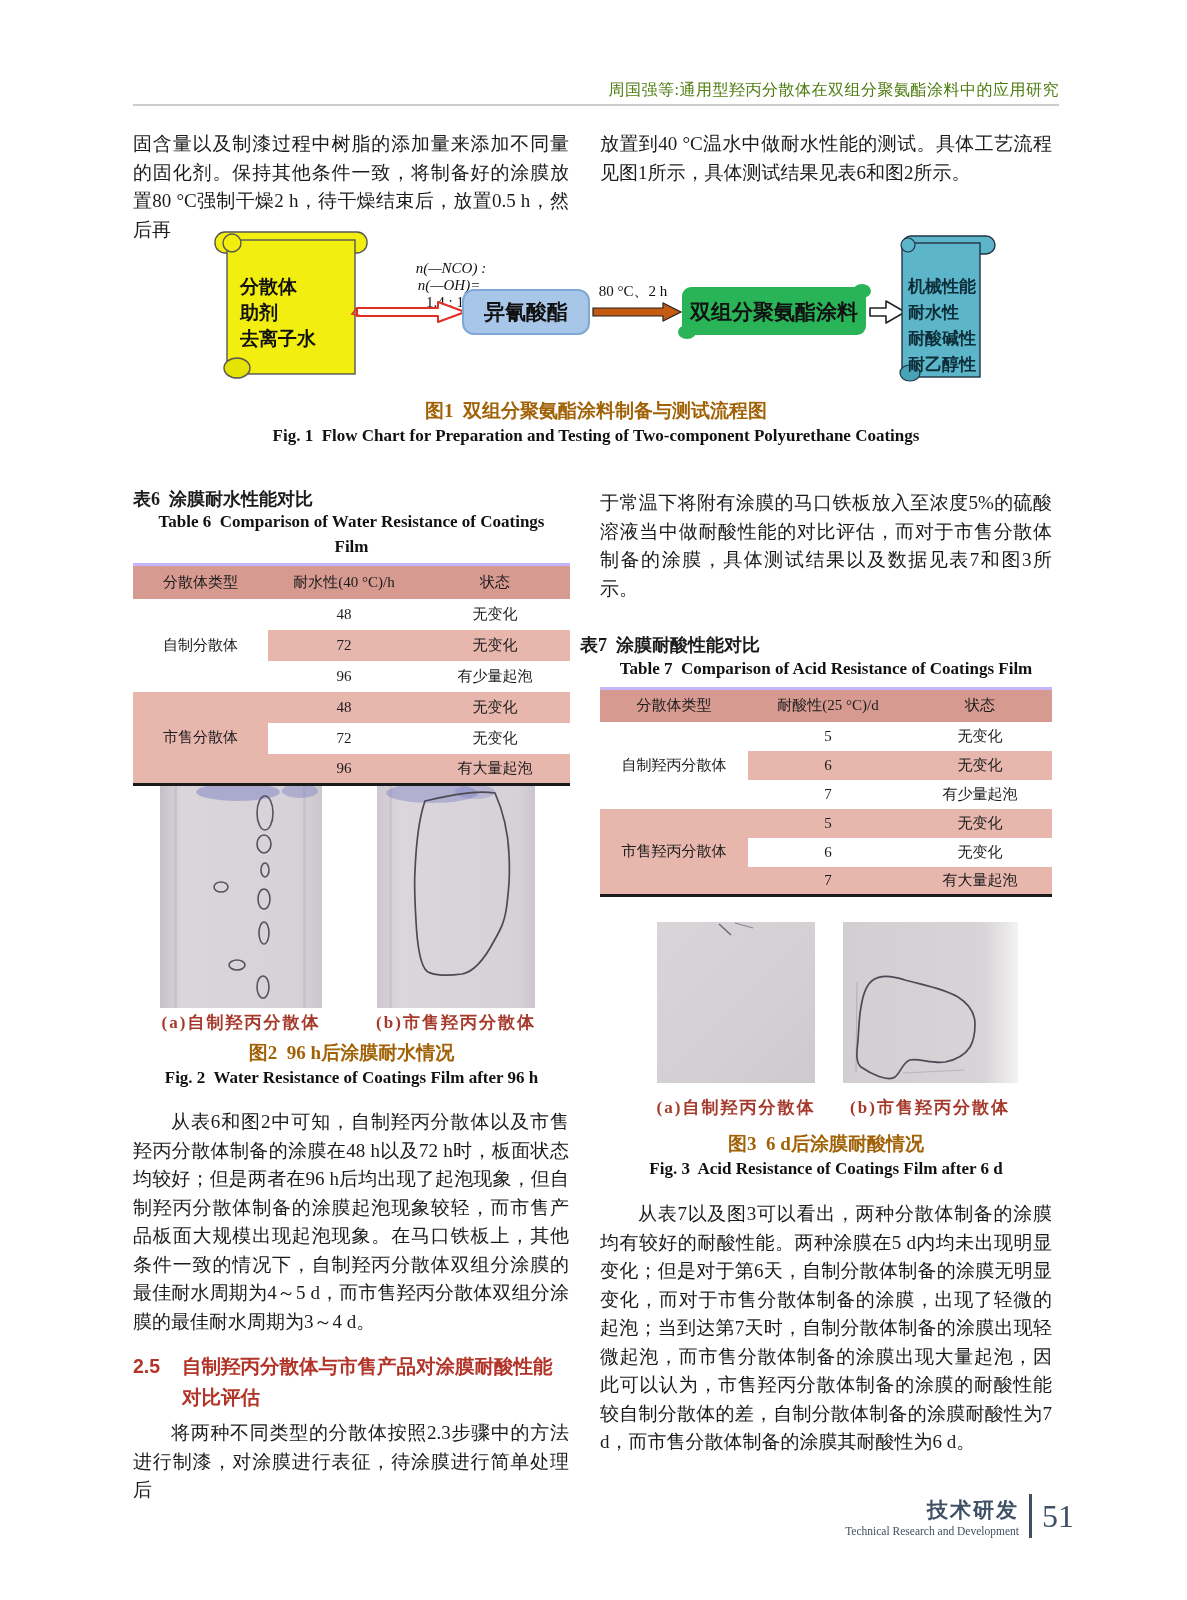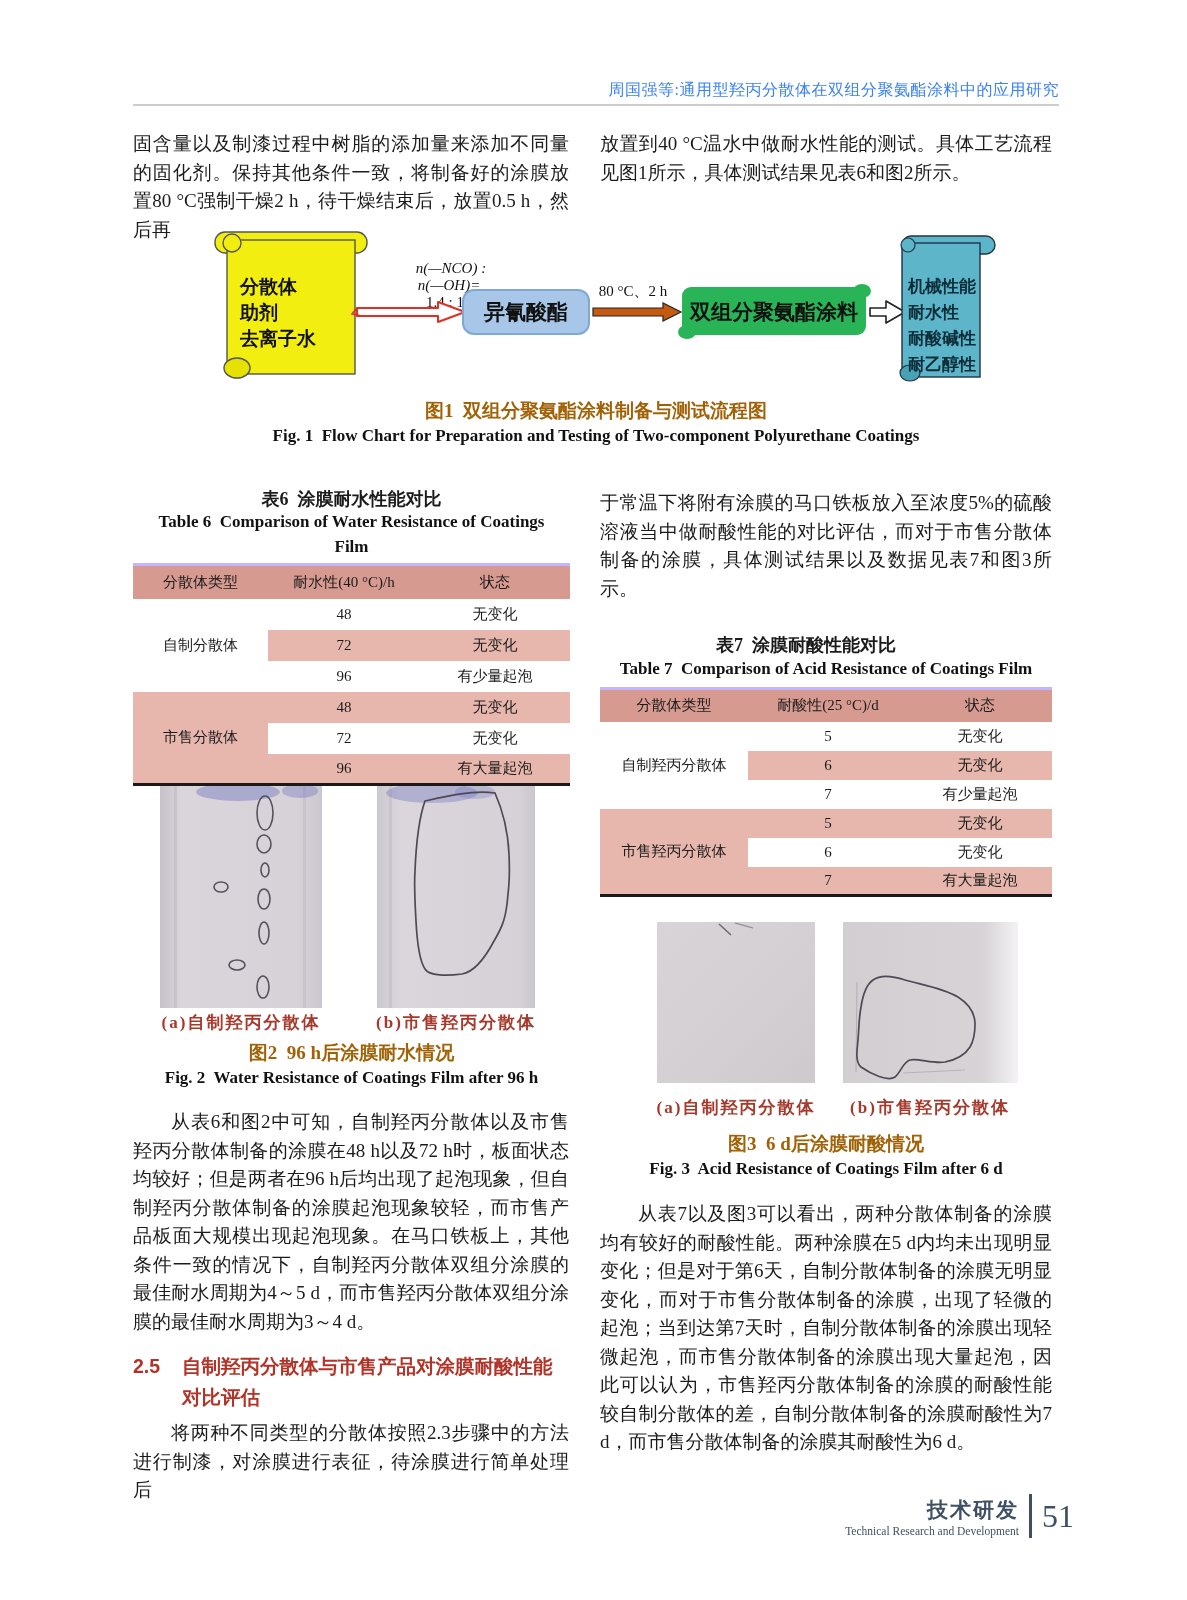--- a/index.html
+++ b/index.html
@@ -1,27 +1,27 @@
 <!DOCTYPE html>
 <html><head>
 <meta charset="utf-8">
 <style>
   html,body{margin:0;padding:0;background:#ffffff;}
   .page{position:relative;width:1187px;height:1600px;background:#fff;overflow:hidden;
         font-family:"Liberation Serif","DejaVu Serif",serif;color:#1b1b1b;}
   .abs{position:absolute;}
-  .running-head{top:80px;right:128px;font-size:16px;color:#3b82f6;letter-spacing:.5px;}
+  .running-head{top:80px;right:128px;font-size:16px;color:#4d7c0f;letter-spacing:.5px;}
   .head-rule{left:133px;top:104px;width:926px;height:2px;background:#cccccc;}
   .para{font-size:19px;line-height:28.5px;text-align:justify;text-justify:inter-ideograph;}
   .indent{text-indent:2em;}
   .colL{left:133px;width:436px;}
   .colR{left:600px;width:452px;}
   .cap-zh{font-weight:700;font-size:19px;text-align:center;color:#a16207;white-space:pre-wrap;}
   .cap-en{font-weight:700;font-size:17px;text-align:center;color:#111;white-space:pre-wrap;}
-  .tbl-title-zh{font-weight:700;font-size:18px;text-align:center;white-space:pre-wrap;}
+  .tbl-title-zh{font-weight:700;font-size:18px;white-space:pre-wrap;}
   .sub-cap{font-weight:700;font-size:17px;text-align:center;color:#a5392c;letter-spacing:2px;white-space:pre-wrap;}
   
   table.paper{border-collapse:collapse;table-layout:fixed;font-size:15px;
       border-top:3px solid #c4b5fd;border-bottom:3px solid #1a1a1a;}
   table.paper td{text-align:center;vertical-align:middle;padding:0;}
   table.paper tr.head td{background:#d69a91;}
   td.stripe{background:#e7b7ae;}
   .t6 tr{height:31px;}   .t6 tr.head{height:34px;}
   .t7 tr{height:29px;}   .t7 tr.head{height:33px;}
   

